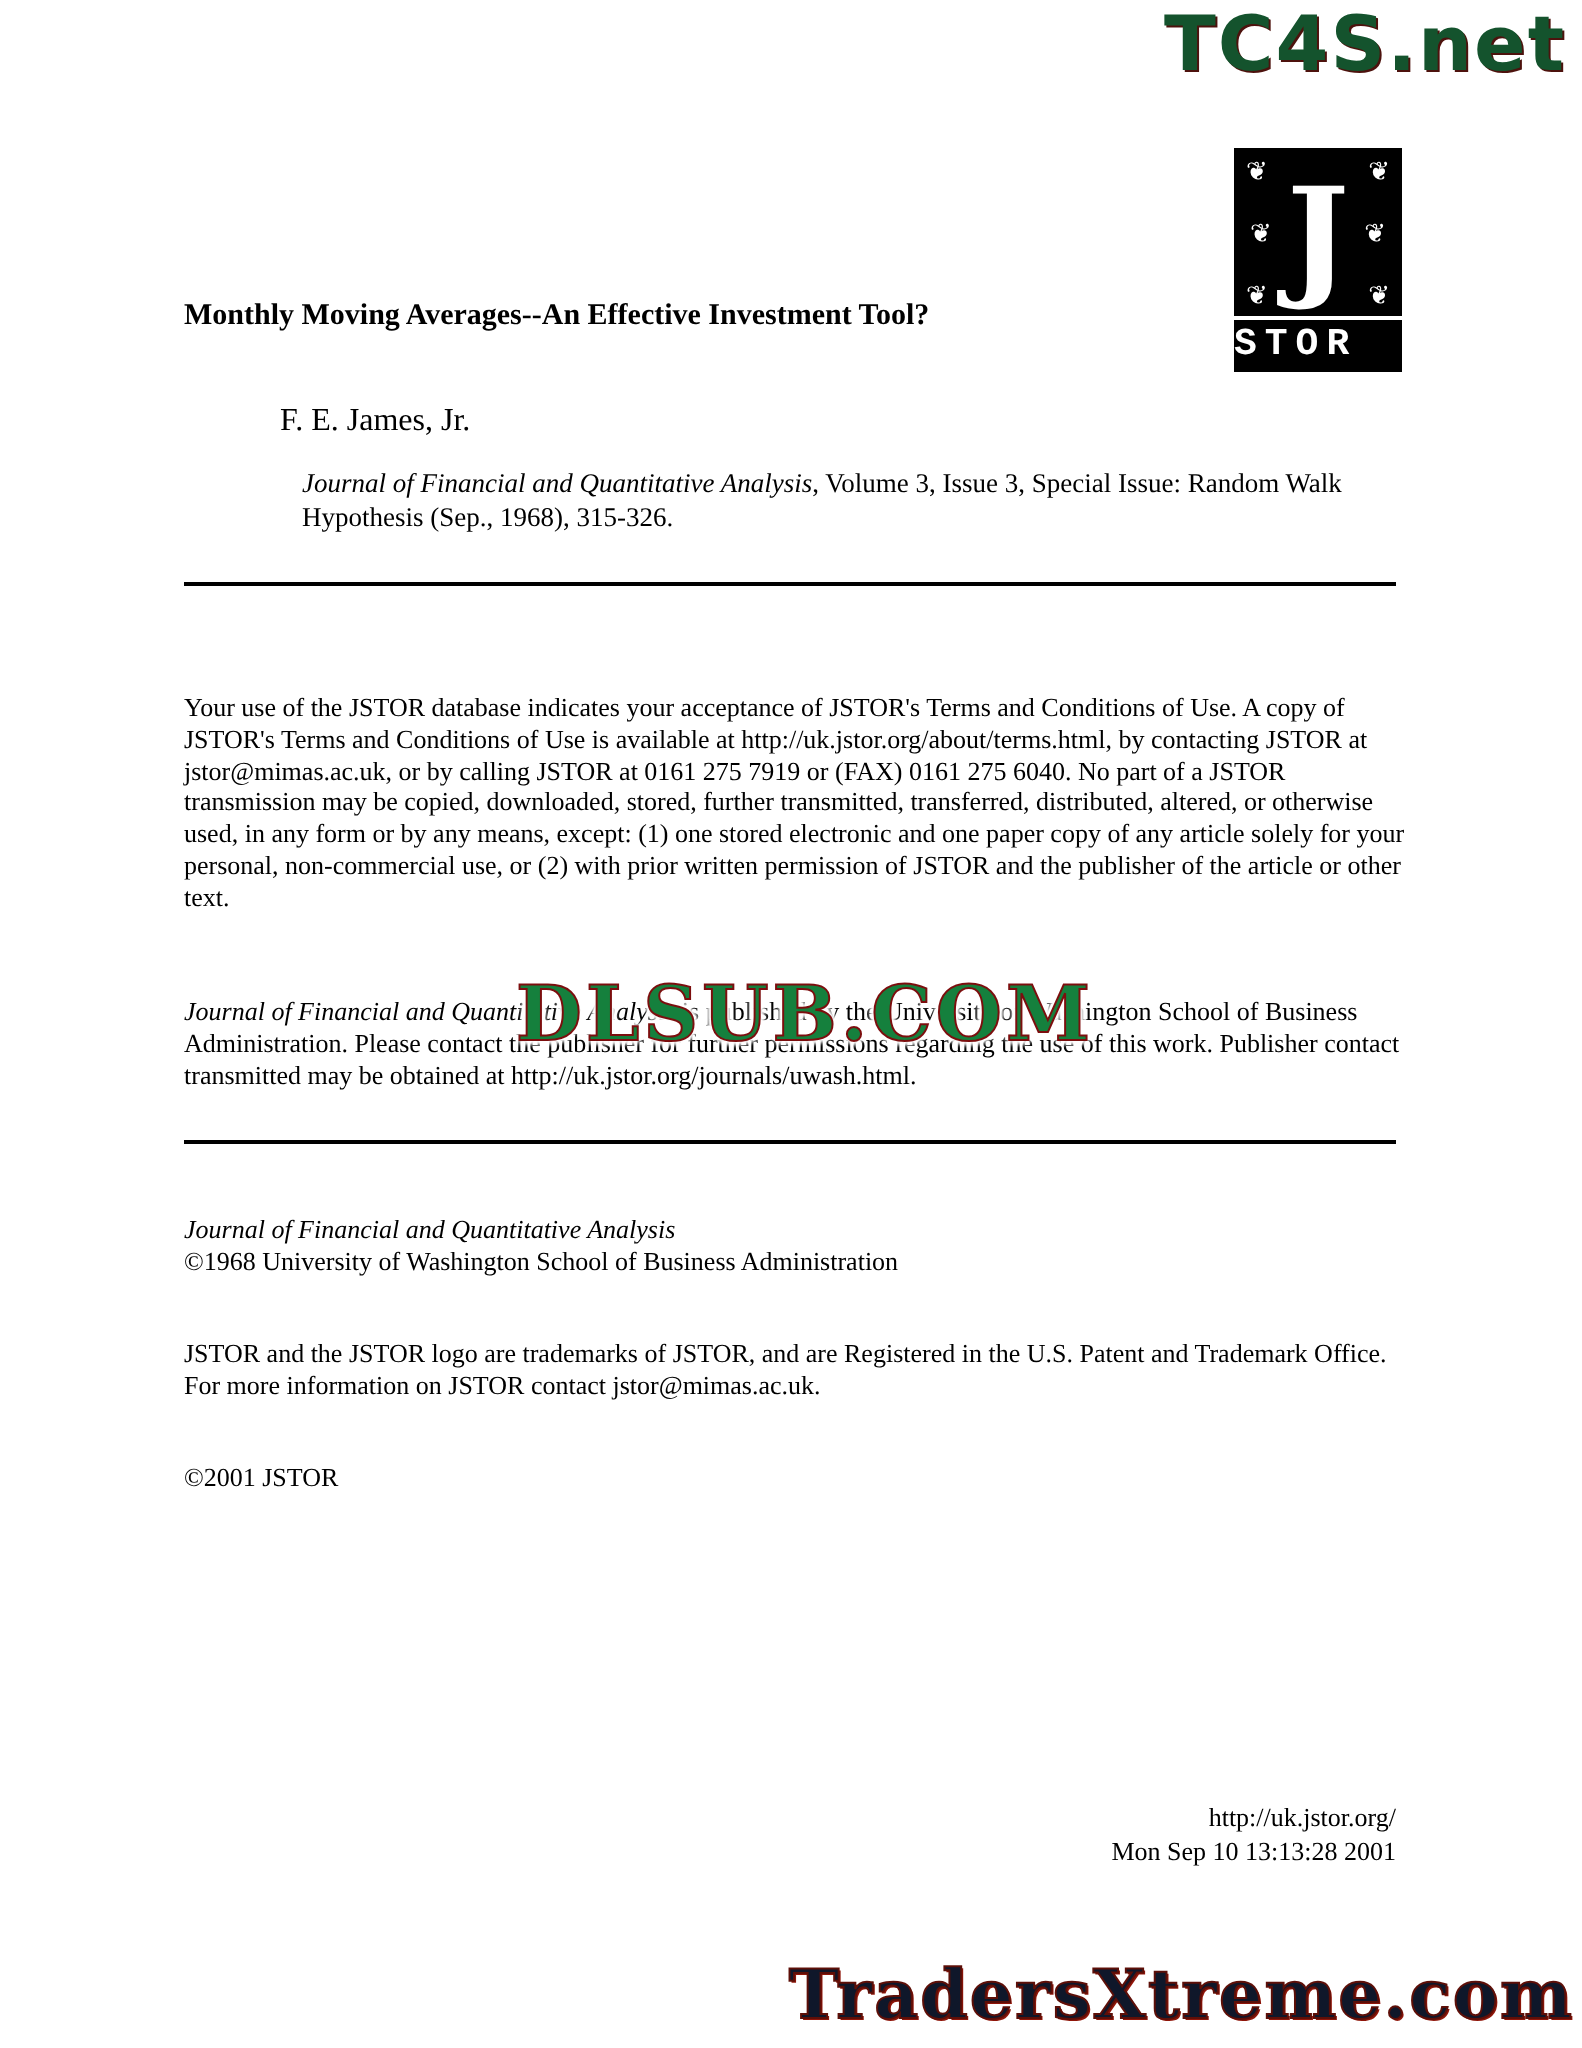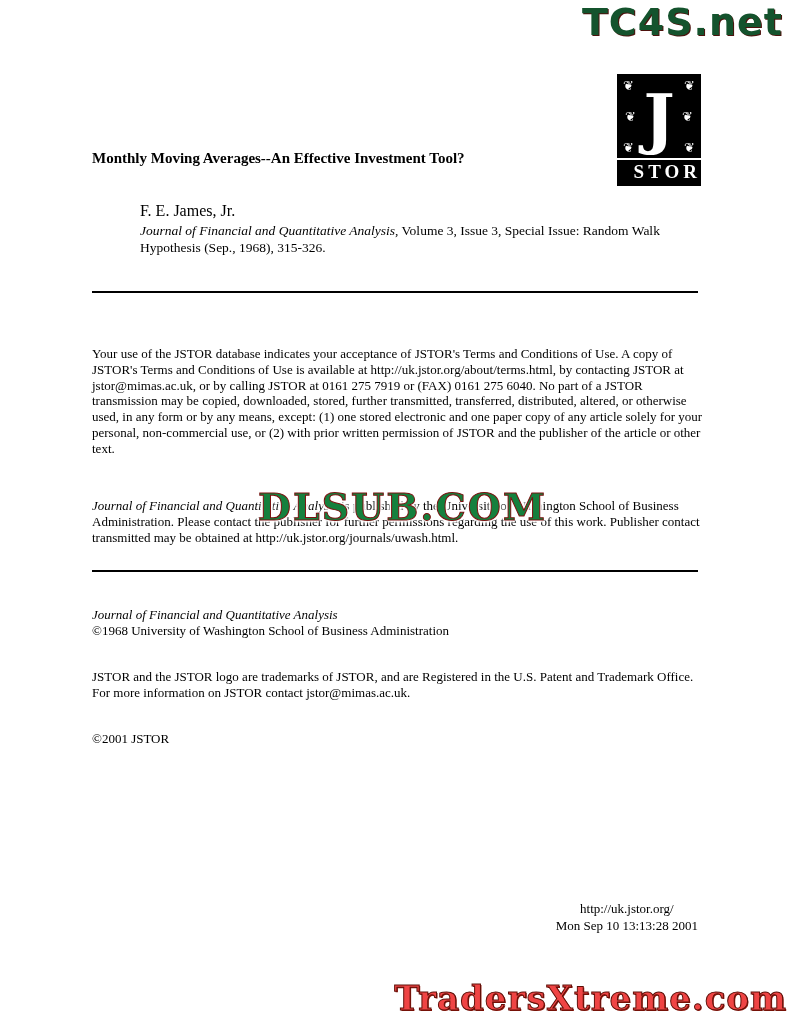--- a/index.html
+++ b/index.html
@@ -27,21 +27,21 @@
     -webkit-text-stroke:1px #7c0e0e;
     text-shadow:
       0 0 3px #ffffff, 0 0 5px #ffffff,
       -2px 0 2px #ffffff, 2px 0 2px #ffffff,
       0 -2px 2px #ffffff, 0 2px 2px #ffffff;
   }
   .wm-bottom{
     position:absolute;bottom:6px;right:4px;
     font-family:"DejaVu Serif", serif;
     font-weight:bold;font-size:34px;letter-spacing:1px;
-    color:#ef4444;
+    color:#0f172a;
     -webkit-text-stroke:1px #5d0f08;
     text-shadow:1px 1px 0 #8f1509;
   }
 
   
   .logo{
     position:absolute;left:617px;top:74px;width:84px;height:112px;
     background:#000;
   }
   .logo-j-area{position:relative;height:84px;color:#fff;}
@@ -52,57 +52,57 @@
   }
   .orn{position:absolute;font-size:13px;color:#fff;line-height:1;}
   .o1{left:6px;top:5px;}
   .o2{right:6px;top:5px;}
   .o3{left:6px;bottom:4px;}
   .o4{right:6px;bottom:4px;}
   .o5{left:8px;top:36px;}
   .o6{right:8px;top:36px;}
   .logo-stor{
     border-top:2px solid #fff;
-    height:24px;line-height:24px;text-align:right;
-    color:#fff;font-family:Liberation Serif, serif;
+    height:24px;line-height:24px;text-align:left;
+    color:#fff;font-family:Liberation Mono, monospace;
     font-size:19px;letter-spacing:4px;font-weight:bold;
   }
 
   
   .title{
     position:absolute;left:92px;top:150px;margin:0;
     font-size:15px;font-weight:bold;
   }
   .author{
     position:absolute;left:140px;top:202px;
     font-size:16px;
   }
   .citation{
-    position:absolute;left:140px;top:222px;margin:0;
+    position:absolute;left:140px;top:222px;margin:11px;
     width:548px;font-size:13.5px;line-height:17px;
   }
   .it{font-style:italic;}
 
   .rule{position:absolute;left:92px;width:606px;height:2px;background:#000;}
   .rule1{top:291px;}
   .rule2{top:570px;}
 
   .body{position:absolute;left:92px;margin:0;font-size:13px;line-height:15.8px;}
   .p1{top:326px;width:614px;margin-top:20px;}
   .p2{top:452px;width:614px;}
   .p3{top:498px;width:614px;}
 
   .journal-line{top:607px;}
   .copy1968{top:623px;}
   .trademark{top:669px;width:614px;}
   .copy2001{top:715px;margin-top:16px;}
 
   .footer{
     position:absolute;top:901px;right:93px;
-    text-align:center;font-size:13px;line-height:16.5px;
+    text-align:right;font-size:13px;line-height:16.5px;
   }
 </style>
 </head>
 <body>
 
 <div class="page">
 
   <div class="wm-top">TC4S.net</div>
 
   <div class="logo">

